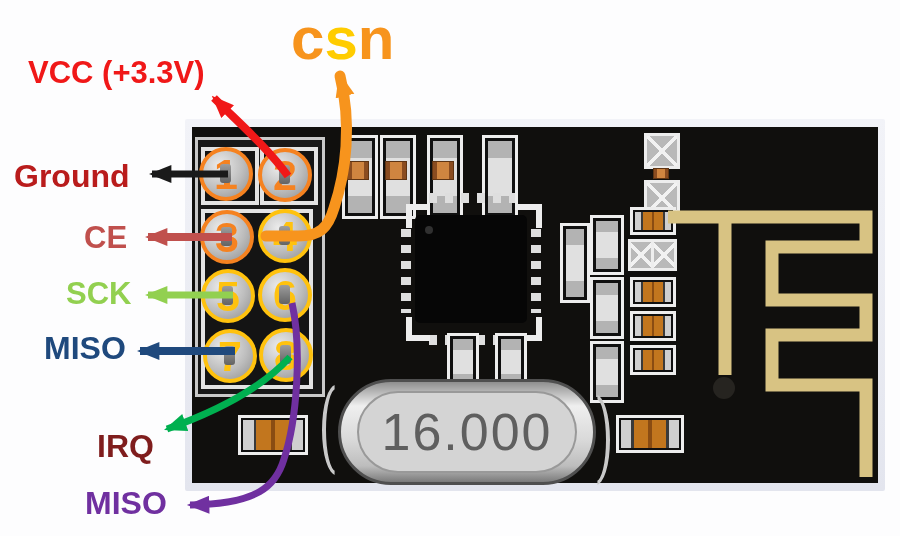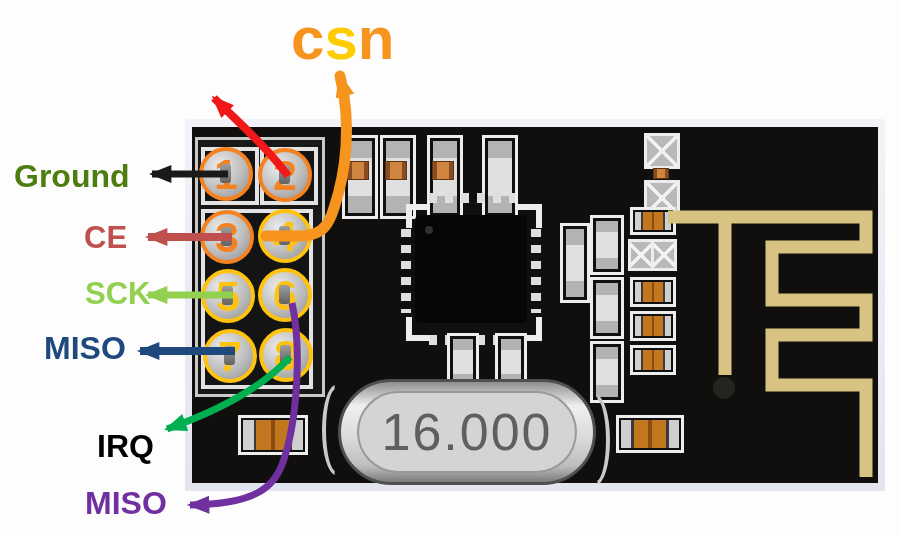--- a/index.html
+++ b/index.html
@@ -50,26 +50,26 @@
         border:3px solid #4f4f4f;
         background:linear-gradient(180deg,#8f8f8f 0%,#efefef 24%,#d9d9d9 58%,#bdbdbd 84%,#7b7b7b 100%);}
   .xtal-inner{position:absolute;left:16px;top:9px;right:16px;bottom:9px;border-radius:50px;
         border:2px solid #999999;background:#d4d4d4;display:flex;align-items:center;justify-content:center;}
   .xtal-text{font-size:52px;color:#5f5f5f;letter-spacing:2px;}
   .clip{position:absolute;width:20px;height:82px;border:4px solid #c9c9c9;border-radius:50%;background:transparent;}
   .clip.l{left:130px;top:258px;clip-path:inset(0 55% 0 0);}
   .clip.r{left:390px;top:268px;clip-path:inset(0 0 0 55%);}
   
   .lab{position:absolute;font-weight:700;z-index:4;white-space:nowrap;}
-  .lab-ground{left:14px;top:158px;font-size:32px;color:#4d7c0f;}
+  .lab-ground{left:14px;top:158px;font-size:32px;color:#b91c1c;}
   .lab-vcc{left:28px;top:55px;font-size:31px;color:#f01818;}
   .lab-ce{left:84px;top:220px;font-size:31px;color:#c0504d;}
-  .lab-sck{left:66px;top:276px;font-size:31px;color:#92d050;margin-left:19px;}
+  .lab-sck{left:66px;top:276px;font-size:31px;color:#92d050;}
   .lab-miso{left:44px;top:330px;font-size:32px;color:#1f497d;}
-  .lab-irq{left:97px;top:428px;font-size:32px;color:#000000;}
+  .lab-irq{left:97px;top:428px;font-size:32px;color:#7f1d1d;}
   .lab-mosi{left:85px;top:485px;font-size:32px;color:#7030a0;}
   .lab-csn{left:291px;top:4px;font-size:60px;}
   .csn-c,.csn-n{color:#f7941d;}
   .csn-s{color:#ffcc00;}
   .arrows{position:absolute;left:0;top:0;z-index:3;pointer-events:none;}
   .ant-svg{position:absolute;left:0;top:0;pointer-events:none;}
 </style>
 </head>
 <body>
 
@@ -195,20 +195,21 @@
     <path d="M288 176 C268 148 238 122 214 98" stroke="#f01818" stroke-width="8" fill="none" marker-end="url(#mk-red)"></path>
     <path d="M232 237 L148 237" stroke="#c0504d" stroke-width="8" fill="none" marker-end="url(#mk-ce)"></path>
     <path d="M266 236 L298 236 C320 236 328 228 334 208 C346 172 352 124 340 76" stroke="#f7941d" stroke-width="11" fill="none" stroke-linecap="round" marker-end="url(#mk-csn)"></path>
     <path d="M233 295 L148 295" stroke="#92d050" stroke-width="7" fill="none" marker-end="url(#mk-sck)"></path>
     <path d="M235 351 L140 351" stroke="#1f497d" stroke-width="8" fill="none" marker-end="url(#mk-miso)"></path>
     <path d="M290 357 C262 388 215 412 167 429" stroke="#00b050" stroke-width="7" fill="none" marker-end="url(#mk-irq)"></path>
     <path d="M292 303 C302 348 297 420 284 459 C276 486 258 504 190 505" stroke="#7030a0" stroke-width="7" fill="none" marker-end="url(#mk-mosi)"></path>
   </svg>
 
   <div class="lab lab-ground">Ground</div>
+  <div class="lab lab-vcc">VCC (+3.3V)</div>
   <div class="lab lab-ce">CE</div>
   <div class="lab lab-csn"><span class="csn-c">c</span><span class="csn-s">s</span><span class="csn-n">n</span></div>
   <div class="lab lab-sck">SCK</div>
   <div class="lab lab-miso">MISO</div>
   <div class="lab lab-irq">IRQ</div>
   <div class="lab lab-mosi">MISO</div>
 
 </div>
 
 </body></html>

